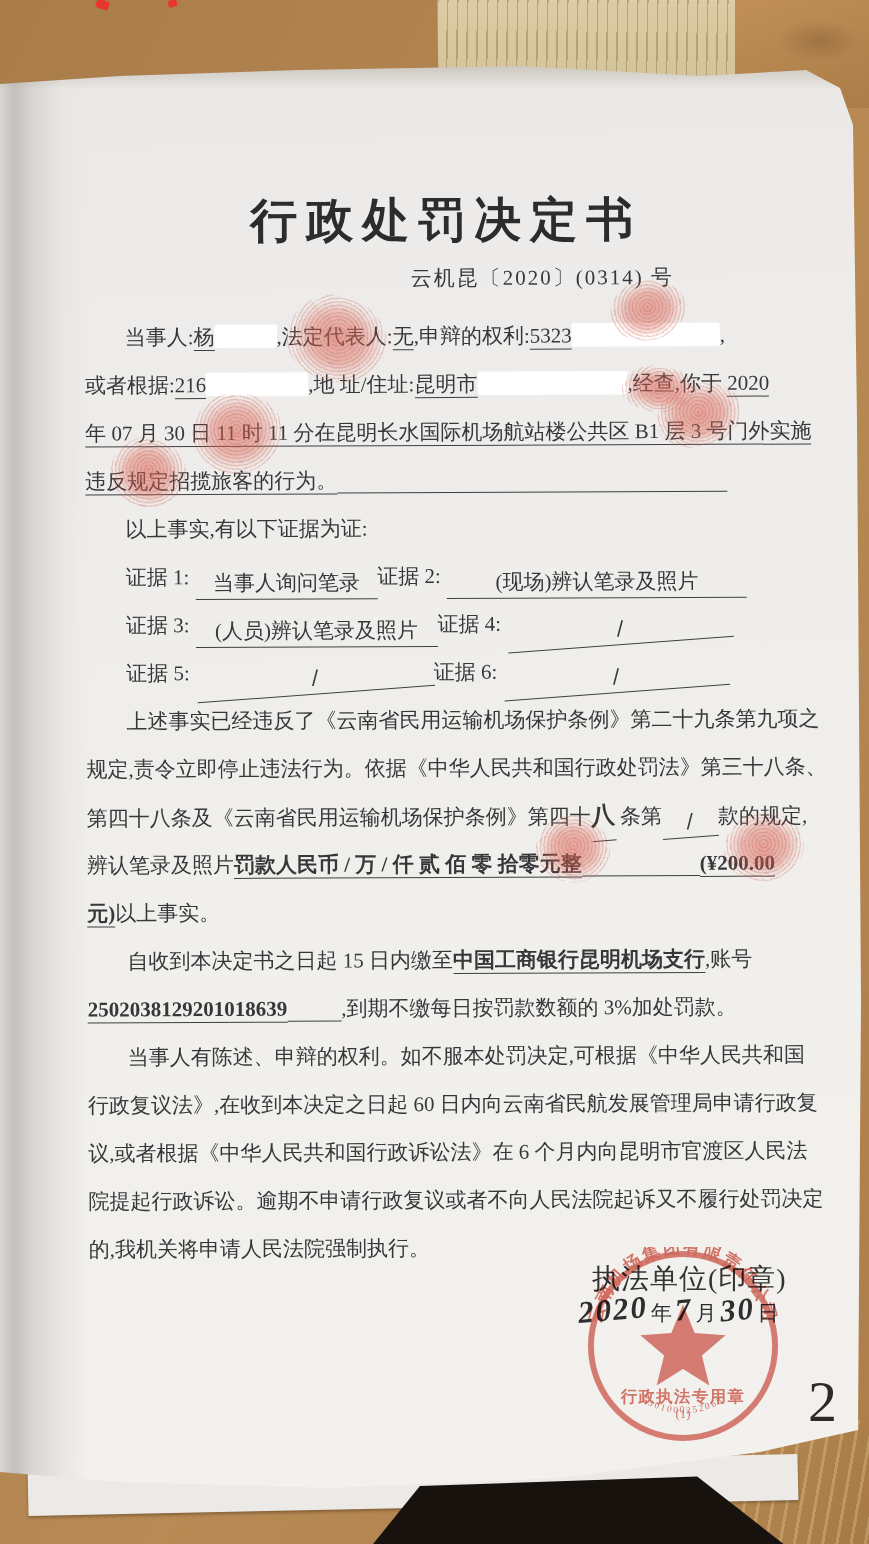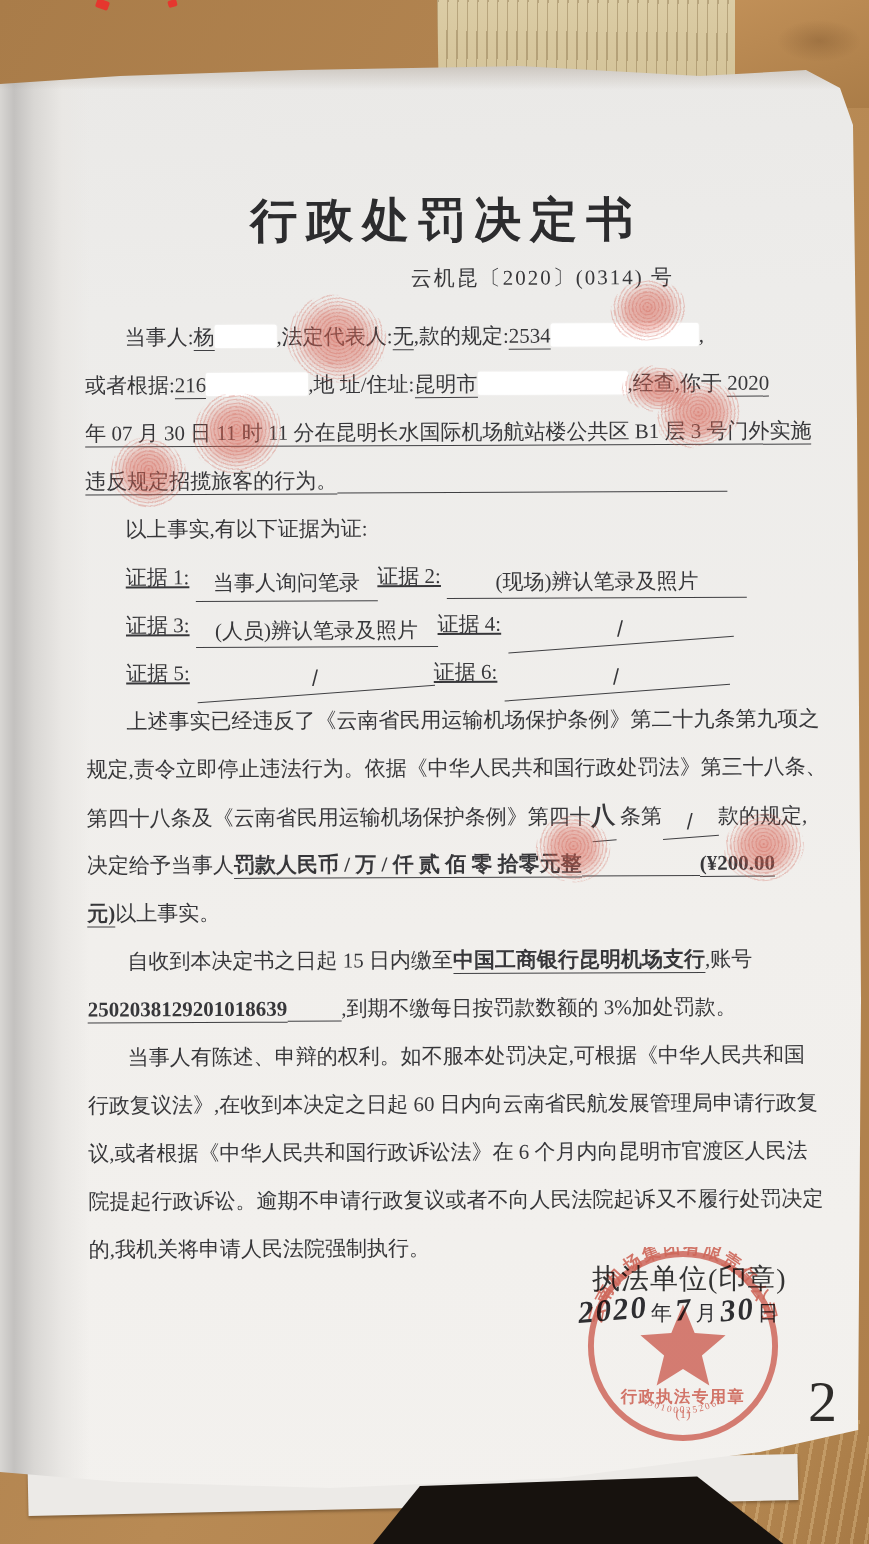--- a/index.html
+++ b/index.html
@@ -73,21 +73,21 @@
   .seg{display:inline;}
   .seg.u{border-bottom:1.6px solid #3f3f42;padding-bottom:1px;}
   .seg.b{font-weight:700;}
   .seg.h{font-size:24px;font-weight:700;display:inline-block;transform:rotate(-4deg);}
   .seg.c{display:inline-block;text-align:center;line-height:30px;vertical-align:-6px;}
   .seg.blank{display:inline-block;line-height:30px;vertical-align:-6px;}
   .redact{
     display:inline-block;background:#fff;height:23px;vertical-align:-4px;
     border-radius:2px;box-shadow:0 0 2px rgba(255,255,255,.9);
   }
-  .lbl{margin-right:6px;text-decoration:underline;}
+  .lbl{margin-right:6px;}
   
   .unit-label{position:absolute;left:592px;top:1260px;font-size:28px;letter-spacing:1px;color:#333;}
   .date-line{position:absolute;left:575px;top:1292px;font-size:21px;color:#2e2e31;white-space:nowrap;}
   .date-line .h{font-size:31px;font-weight:600;display:inline-block;transform:rotate(-5deg);letter-spacing:2px;margin:0 3px;font-style:italic;}
   .seal{position:absolute;left:584px;top:1247px;width:198px;height:198px;opacity:.88;mix-blend-mode:multiply;}
   .page-number{position:absolute;left:808px;top:1368px;font-size:58px;color:#2d2b29;font-family:"Liberation Serif",serif;}
   
   .fp{
     position:absolute;border-radius:46% 54% 50% 50%/55% 48% 52% 45%;
     background:
@@ -106,32 +106,32 @@
 <div class="sheet-under"></div>
 
 <div class="paper">
   <div class="left-edge-shade"></div>
   <div class="top-edge-shade"></div>
 
   <div class="doc-content">
     <div class="doc-title">行政处罚决定书</div>
     <div class="doc-number">云机昆〔2020〕(0314) 号</div>
     <div class="lines" id="doc-lines">
-        <div class="line ind"><span class="seg">当事人:</span><span class="seg u">杨</span><span class="redact u" style="width: 62px;"></span><span class="seg">,法定代表人:</span><span class="seg u">无</span><span class="seg">,款的规定:</span><span class="seg u">2534</span><span class="redact u" style="width: 148px;"></span><span class="seg">,</span></div>
+        <div class="line ind"><span class="seg">当事人:</span><span class="seg u">杨</span><span class="redact u" style="width: 62px;"></span><span class="seg">,法定代表人:</span><span class="seg u">无</span><span class="seg">,申辩的权利:</span><span class="seg u">5323</span><span class="redact u" style="width: 148px;"></span><span class="seg">,</span></div>
         <div class="line"><span class="seg">或者根据:</span><span class="seg u">216</span><span class="redact u" style="width: 102px;"></span><span class="seg">,地 址/住址:</span><span class="seg u">昆明市</span><span class="redact u" style="width: 150px;"></span><span class="seg">,经查,你于 </span><span class="seg u">2020</span></div>
         <div class="line"><span class="seg u">年 07 月 30 日 11 时 11 分在昆明长水国际机场航站楼公共区 B1 层 3 号门外实施</span></div>
         <div class="line"><span class="seg u">违反规定招揽旅客的行为。</span><span class="seg u blank" style="min-width: 390px; display: inline-block;"></span></div>
         <div class="line ind"><span class="seg">以上事实,有以下证据为证:</span></div>
-        <div class="line ind"><span class="seg lbl">证据 1:</span><span class="seg u c" style="min-width: 182px; display: inline-block; font-family: Liberation Mono, monospace;">当事人询问笔录</span><span class="seg lbl">证据 2:</span><span class="seg u c" style="min-width: 300px; display: inline-block;">(现场)辨认笔录及照片</span></div>
+        <div class="line ind"><span class="seg lbl">证据 1:</span><span class="seg u c" style="min-width: 182px; display: inline-block;">当事人询问笔录</span><span class="seg lbl">证据 2:</span><span class="seg u c" style="min-width: 300px; display: inline-block;">(现场)辨认笔录及照片</span></div>
         <div class="line ind"><span class="seg lbl">证据 3:</span><span class="seg u c" style="min-width: 242px; display: inline-block;">(人员)辨认笔录及照片</span><span class="seg lbl">证据 4:</span><span class="seg u h c" style="min-width: 226px; display: inline-block;">/</span></div>
         <div class="line ind"><span class="seg lbl">证据 5:</span><span class="seg u h c" style="min-width: 238px; display: inline-block;">/</span><span class="seg lbl">证据 6:</span><span class="seg u h c" style="min-width: 226px; display: inline-block;">/</span></div>
         <div class="line ind"><span class="seg">上述事实已经违反了《云南省民用运输机场保护条例》第二十九条第九项之</span></div>
         <div class="line"><span class="seg">规定,责令立即停止违法行为。依据《中华人民共和国行政处罚法》第三十八条、</span></div>
         <div class="line"><span class="seg">第四十八条及《云南省民用运输机场保护条例》第四十</span><span class="seg u h">八</span><span class="seg"> 条第</span><span class="seg u h c" style="min-width: 56px; display: inline-block;">/</span><span class="seg">款的规定,</span></div>
-        <div class="line"><span class="seg">决定给予当事人</span><span class="seg u b">罚款人民币 / 万 / 仟 贰 佰 零 拾零元整</span><span class="seg u blank" style="min-width: 118px; display: inline-block;"></span><span class="seg u b">(¥200.00</span></div>
+        <div class="line"><span class="seg">辨认笔录及照片</span><span class="seg u b">罚款人民币 / 万 / 仟 贰 佰 零 拾零元整</span><span class="seg u blank" style="min-width: 118px; display: inline-block;"></span><span class="seg u b">(¥200.00</span></div>
         <div class="line"><span class="seg u b">元)</span><span class="seg">以上事实。</span></div>
         <div class="line ind"><span class="seg">自收到本决定书之日起 15 日内缴至</span><span class="seg u b">中国工商银行昆明机场支行</span><span class="seg">,账号</span></div>
         <div class="line"><span class="seg u b">2502038129201018639</span><span class="seg u blank" style="min-width: 54px; display: inline-block;"></span><span class="seg">,到期不缴每日按罚款数额的 3%加处罚款。</span></div>
         <div class="line ind"><span class="seg">当事人有陈述、申辩的权利。如不服本处罚决定,可根据《中华人民共和国</span></div>
         <div class="line"><span class="seg">行政复议法》,在收到本决定之日起 60 日内向云南省民航发展管理局申请行政复</span></div>
         <div class="line"><span class="seg">议,或者根据《中华人民共和国行政诉讼法》在 6 个月内向昆明市官渡区人民法</span></div>
         <div class="line"><span class="seg">院提起行政诉讼。逾期不申请行政复议或者不向人民法院起诉又不履行处罚决定</span></div>
         <div class="line"><span class="seg">的,我机关将申请人民法院强制执行。</span></div>
       </div>
   </div>

